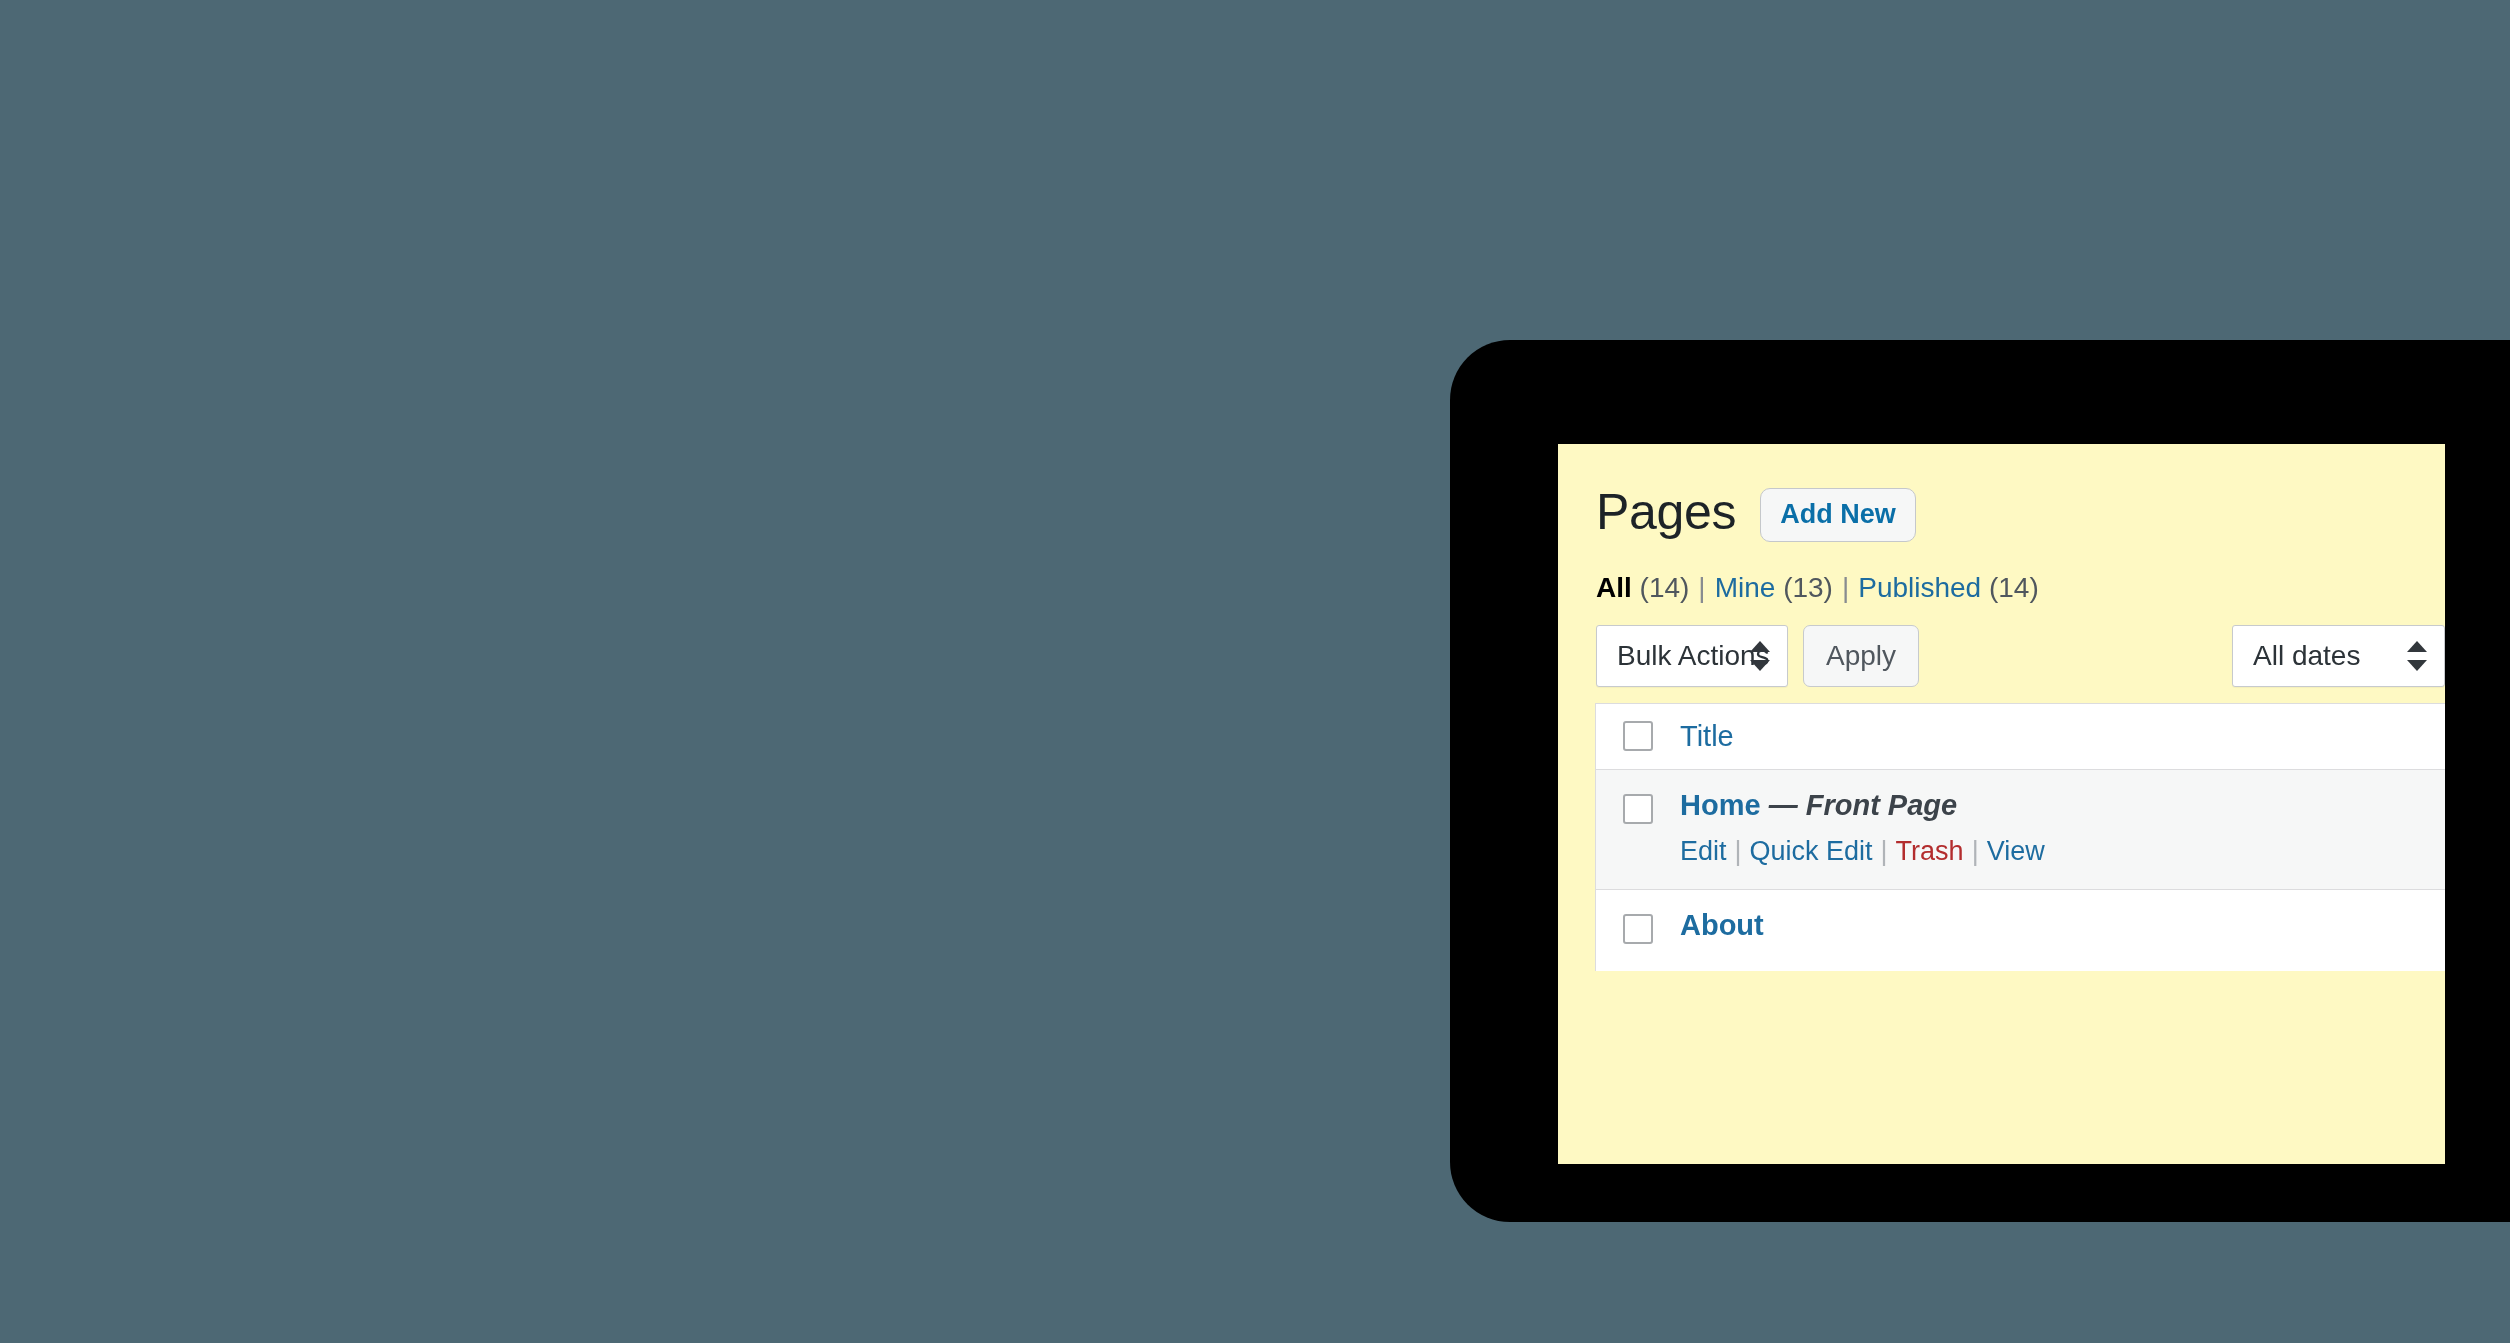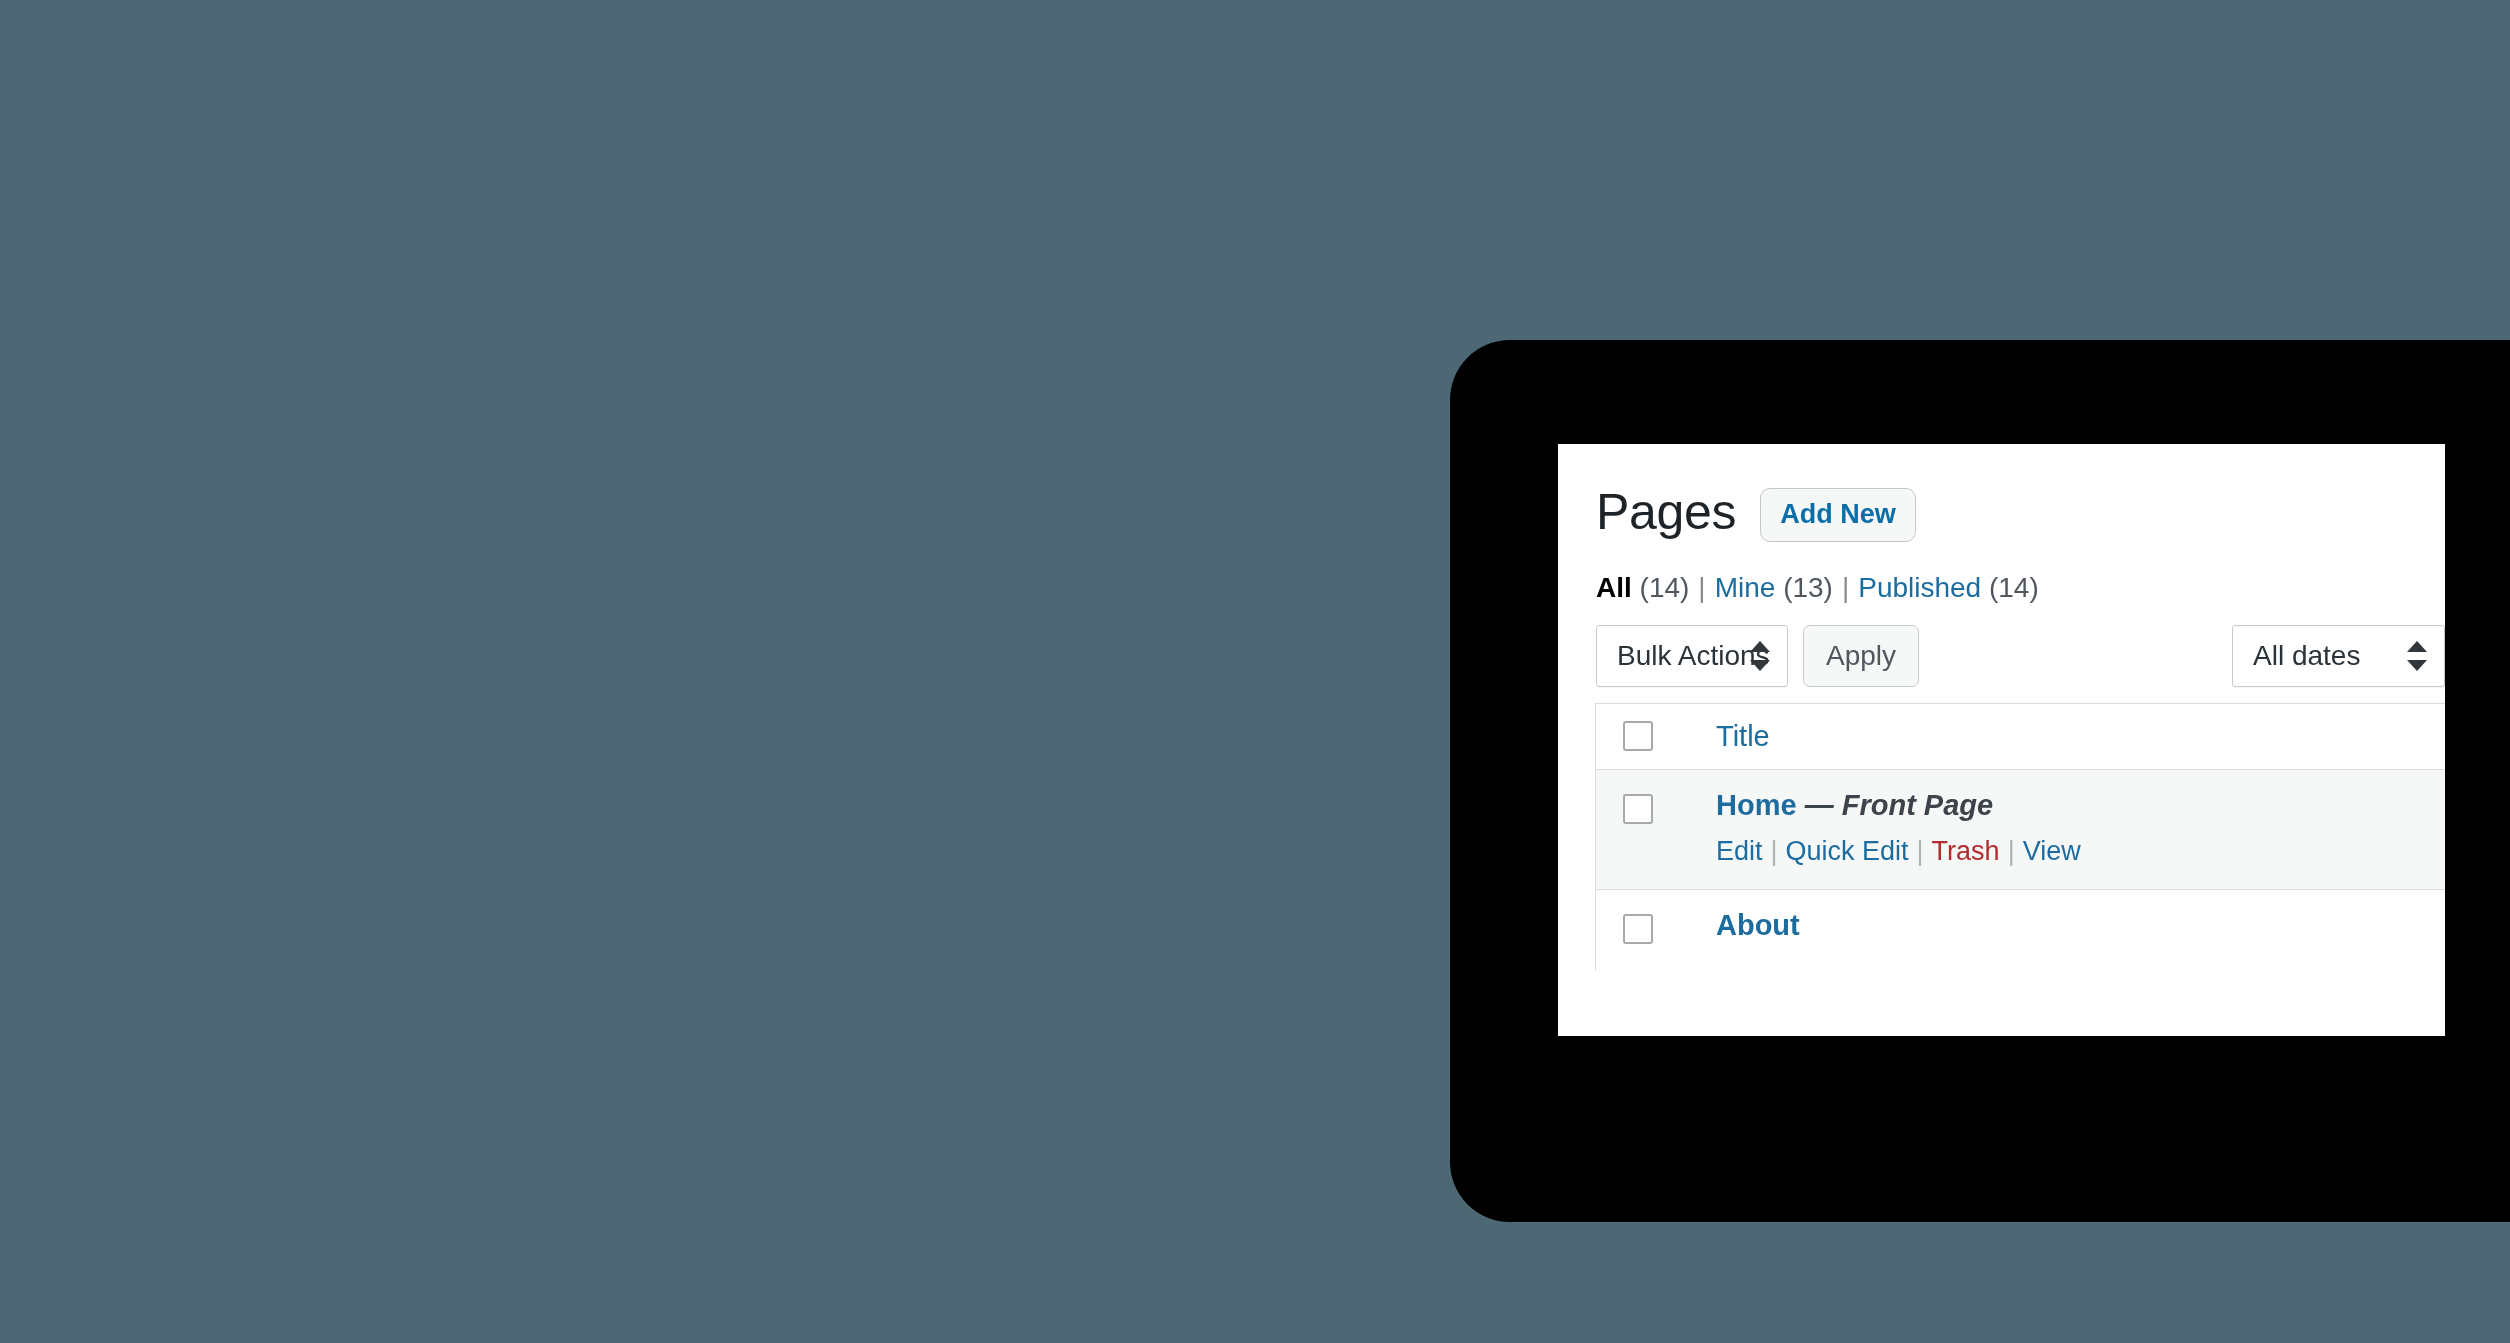--- a/index.html
+++ b/index.html
@@ -26,22 +26,22 @@
     border-radius: 60px;
     box-sizing: border-box;
   }
 
   
   #browser-viewport {
     position: absolute;
     left: 1558px;
     top: 444px;
     width: 887px;
-    height: 592px;
-    background: #ffffff;
+    height: 720px;
+    background: #fef9c3;
     overflow: hidden;
     box-sizing: border-box;
   }
 
   #wp-body {
     position: relative;
     width: 100%;
     height: 100%;
     padding: 0;
     box-sizing: border-box;
@@ -188,21 +188,20 @@
     border-right: none;
     border-bottom: none;
     box-sizing: border-box;
     width: 850px;
   }
   .tr {
     display: flex;
     align-items: flex-start;
     box-sizing: border-box;
     background: #ffffff;
-    gap: 36px;
   }
   .tr.thead-row {
     border-bottom: 1px solid #dcdcde;
     height: 66px;
     align-items: center;
   }
   .tr.row-alt {
     background: #f6f7f7;
     border-bottom: 1px solid #dcdcde;
   }

